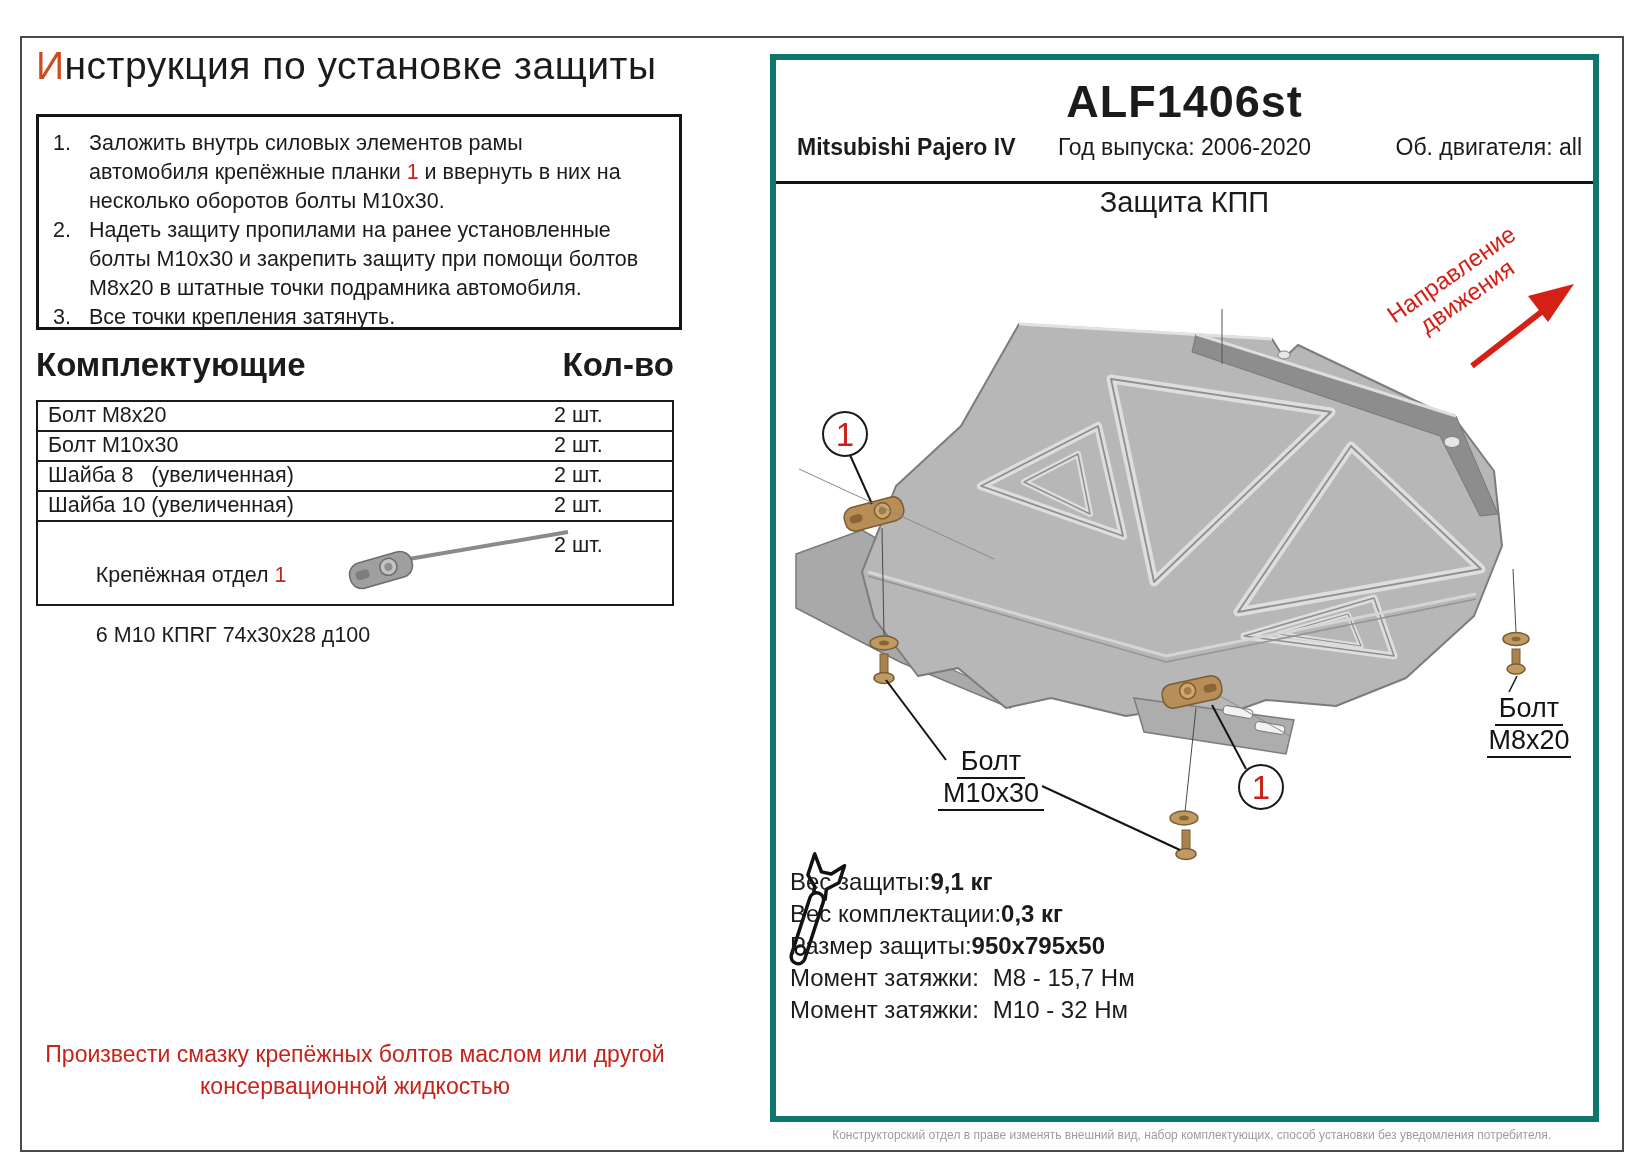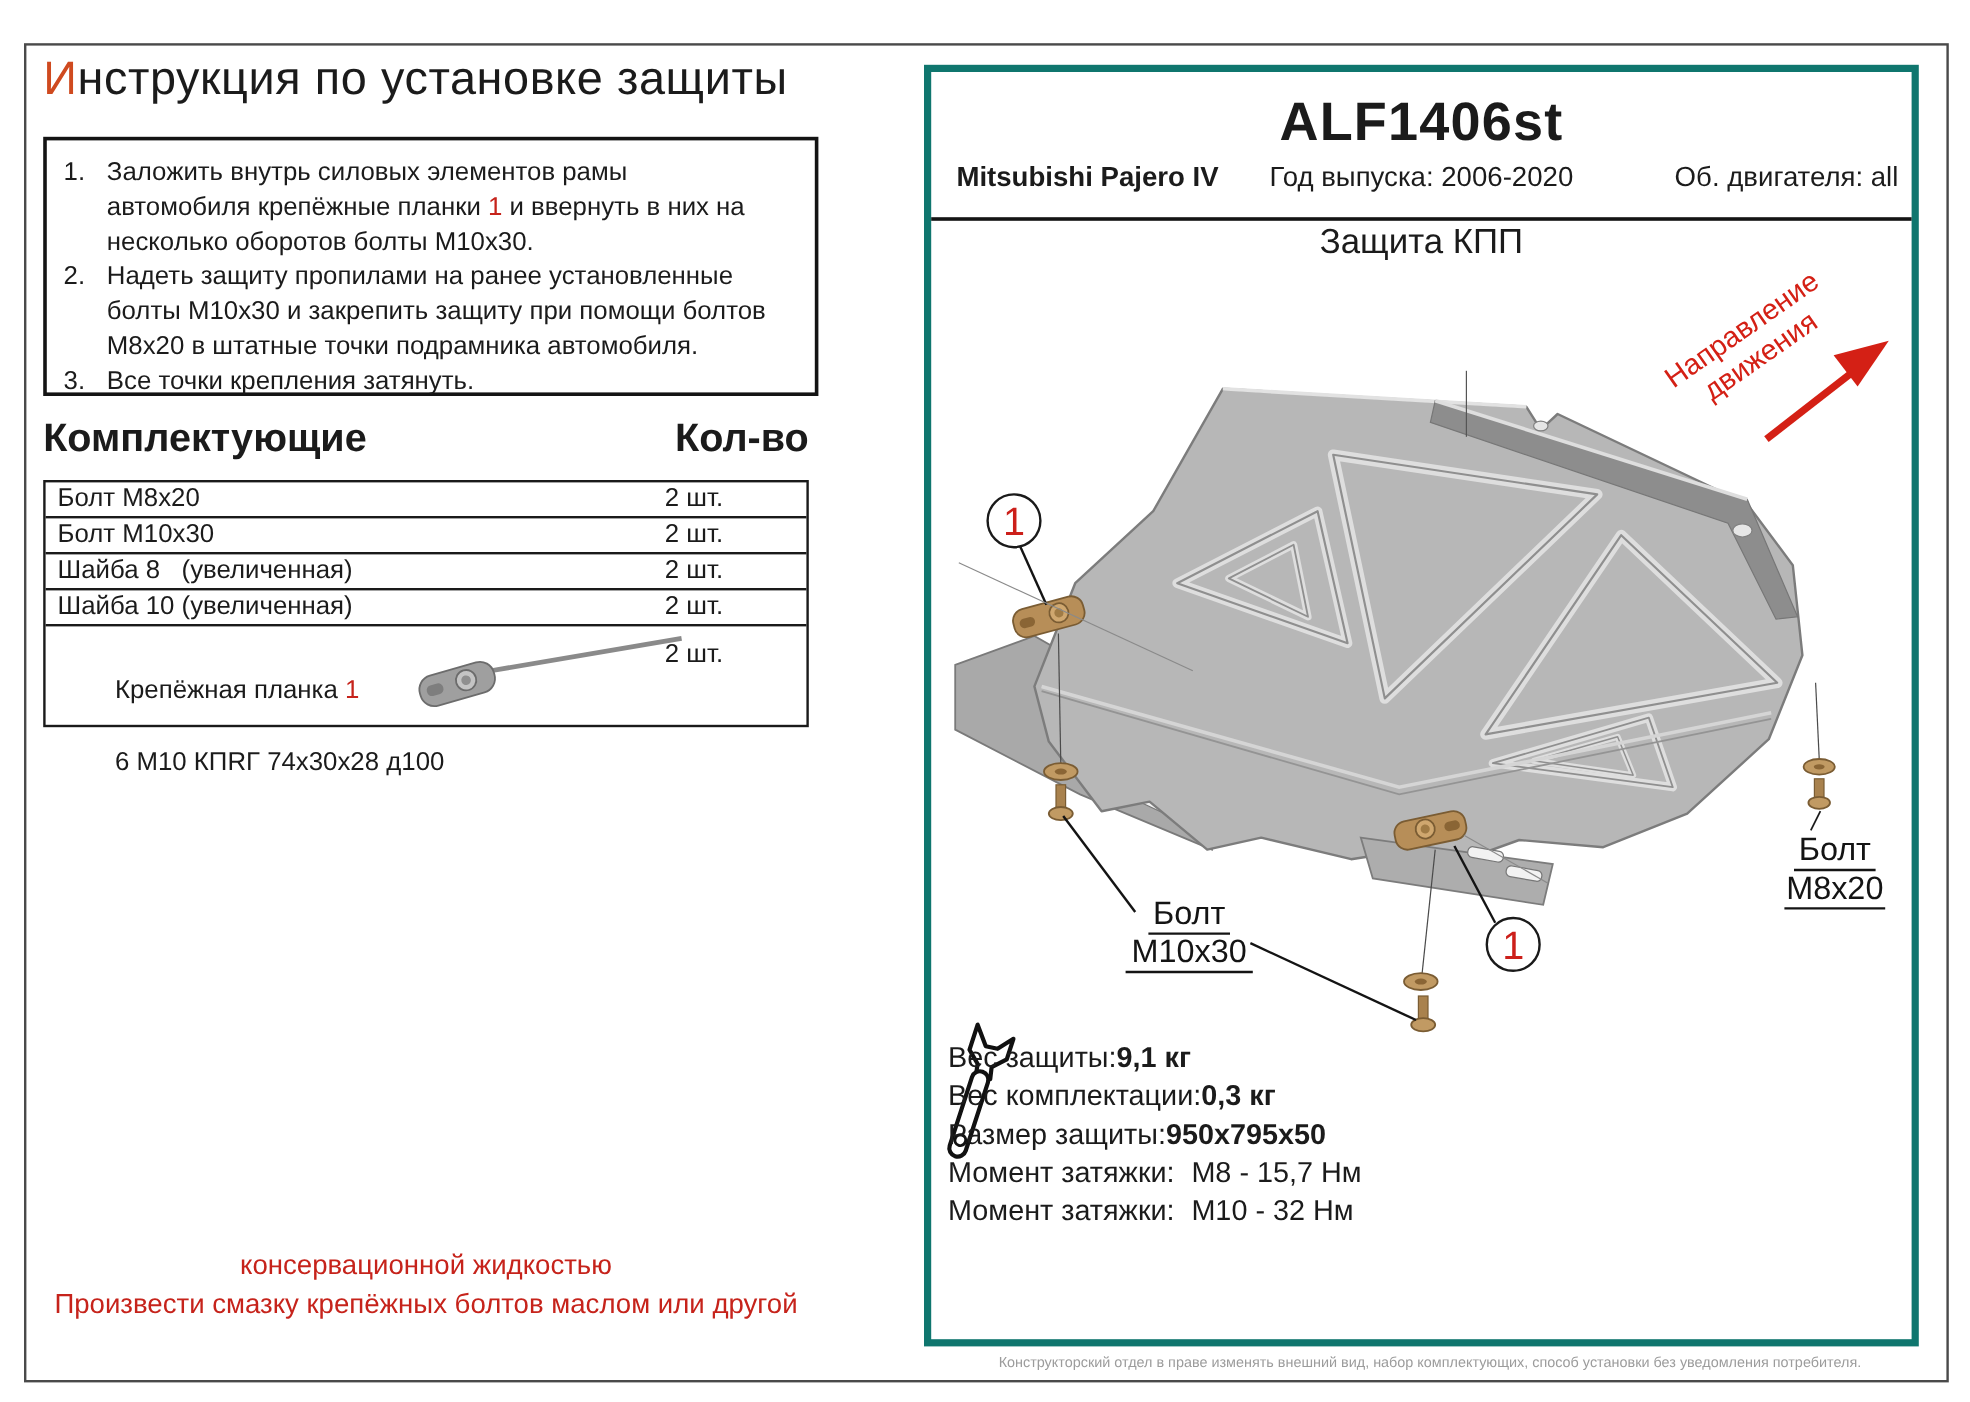--- a/index.html
+++ b/index.html
@@ -86,40 +86,40 @@
     <div class="prow">
       <span class="pname">Шайба 8   (увеличенная)</span>
       <span class="pqty">2 шт.</span>
     </div>
     <div class="prow">
       <span class="pname">Шайба 10 (увеличенная)</span>
       <span class="pqty">2 шт.</span>
     </div>
     <div class="prow big">
       <span class="pname">
-        <span>Крепёжная планка </span><span class="red">1</span><br>
+        <span>Крепёжная отдел </span><span class="red">1</span><br>
         <span>6 М10 КПRГ 74х30х28 д100</span>
       </span>
       <span class="pqty">2 шт.</span>
 
       <svg class="abs" style="left:295px;top:4px;" width="245" height="70" viewBox="0 0 245 70">
         <line x1="70" y1="34" x2="235" y2="6" stroke="#8a8a8a" stroke-width="4"></line>
         <g transform="translate(48,44) rotate(-16)">
           <rect x="-32" y="-13" width="64" height="26" rx="12" fill="#9f9f9f" stroke="#6c6c6c" stroke-width="1.5"></rect>
           <rect x="-26" y="-5" width="14" height="9" rx="4" fill="#7e7e7e"></rect>
           <circle cx="8" cy="-1" r="8.5" fill="#c4c4c4" stroke="#6c6c6c" stroke-width="1.5"></circle>
           <circle cx="8" cy="-1" r="4" fill="#8f8f8f"></circle>
         </g>
       </svg>
     </div>
   </div>
 
   <div id="note" class="abs">
+    <div>Произвести смазку крепёжных болтов маслом или другой</div>
     <div>консервационной жидкостью</div>
-    <div>Произвести смазку крепёжных болтов маслом или другой</div>
   </div>
 
   <div id="panel" class="abs">
     <div id="panel-header">
       <div id="code">ALF1406st</div>
       <div id="info-model">Mitsubishi Pajero IV</div>
       <div id="info-years">Год выпуска: 2006-2020</div>
       <div id="info-engine">Об. двигателя: all</div>
     </div>
     <div id="subtitle">Защита КПП</div>

